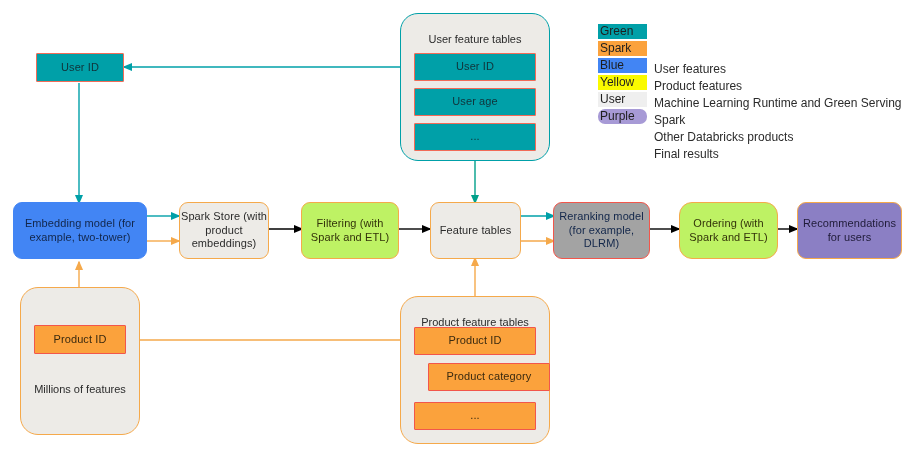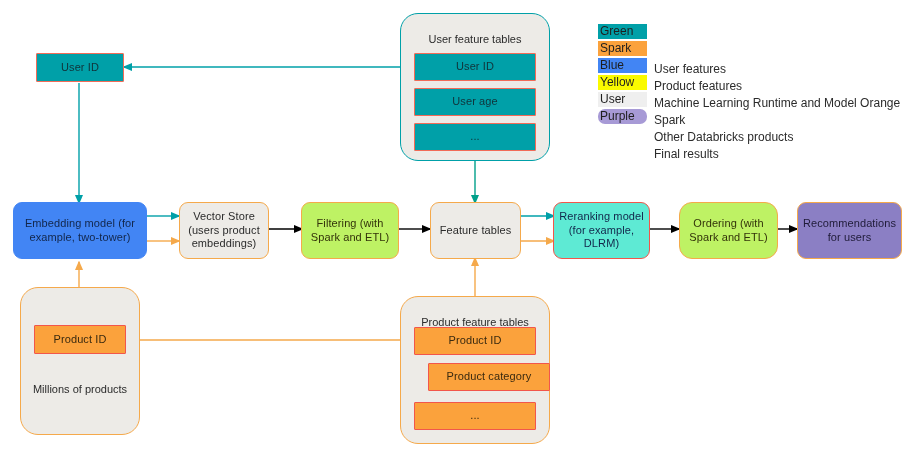--- a/index.html
+++ b/index.html
@@ -16,21 +16,21 @@
     display:flex;align-items:center;justify-content:center;text-align:center;
     font-size:11px;line-height:1.25;letter-spacing:.1px;
     padding:2px 0;z-index:3;
   }
   .rounded{border-radius:9px;}
   .sq{border-radius:1px;}
 
   
   .c-teal   {background:#00A0A8;border:1.6px solid #F26B57;color:#10333a;}
   .c-orange {background:#FBA23C;border:1.6px solid #F2564B;color:#3a2a10;}
-  .c-blue   {background:#5eead4;border:1.6px solid #F2564B;color:#12264a;}
+  .c-blue   {background:#a3a3a3;border:1.6px solid #F2564B;color:#12264a;}
   .c-blue-nb{background:#4285F4;border:1.6px solid #4285F4;color:#12264a;}
   .c-yellow {background:#bef264;border:1.6px solid #F5A94B;color:#33330a;}
   .c-gray   {background:#EDEBE7;border:1.6px solid #F5A94B;color:#2b2b2b;}
   .c-purple {background:#8B7FC4;border:1.6px solid #F5A94B;color:#1f1b38;}
 
   
   .panel{
     position:absolute;box-sizing:border-box;
     background:#EDEBE7;border-radius:18px;z-index:1;
   }
@@ -113,38 +113,38 @@
 
   <div class="panel teal-edge" style="left:400px;top:13px;width:150px;height:148px;">
     <div class="panel-title" style="top:19px;">User feature tables</div>
   </div>
 
   <div class="panel orange-edge" style="left:400px;top:296px;width:150px;height:148px;">
     <div class="panel-title" style="top:19px;">Product feature tables</div>
   </div>
 
   <div class="panel orange-edge" style="left:20px;top:287px;width:120px;height:148px;">
-    <div class="panel-note" style="top:95px;">Millions of products</div>
+    <div class="panel-note" style="top:95px;">Millions of features</div>
   </div>
 
   <div class="node sq c-teal" style="left:414px;top:53px;width:122px;height:28px;">User ID</div>
   <div class="node sq c-teal" style="left:414px;top:88px;width:122px;height:28px;">User age</div>
   <div class="node sq c-teal" style="left:414px;top:123px;width:122px;height:28px;">...</div>
 
   <div class="node sq c-orange" style="left:414px;top:327px;width:122px;height:28px;">Product ID</div>
   <div class="node sq c-orange" style="left:428px;top:363px;width:122px;height:28px;">Product category</div>
   <div class="node sq c-orange" style="left:414px;top:402px;width:122px;height:28px;">...</div>
 
   <div class="node sq c-orange" style="left:34px;top:325px;width:92px;height:29px;">Product ID</div>
 
   <div class="node sq c-teal" style="left:36px;top:53px;width:88px;height:29px;">User ID</div>
 
   <div class="node rounded c-blue-nb" style="left:13px;top:202px;width:134px;height:57px;">Embedding model (for example, two-tower)</div>
 
-  <div class="node rounded c-gray" style="left:179px;top:202px;width:90px;height:57px;">Vector Store (users product embeddings)</div>
+  <div class="node rounded c-gray" style="left:179px;top:202px;width:90px;height:57px;">Spark Store (with product embeddings)</div>
 
   <div class="node rounded c-yellow" style="left:301px;top:202px;width:98px;height:57px;">Filtering (with Spark and ETL)</div>
 
   <div class="node rounded c-gray" style="left:430px;top:202px;width:91px;height:57px;">Feature tables</div>
 
   <div class="node rounded c-blue" style="left:553px;top:202px;width:97px;height:57px;">Reranking model (for example, DLRM)</div>
 
   <div class="node rounded c-yellow" style="left:679px;top:202px;width:99px;height:57px;border-radius:13px;">Ordering (with Spark and ETL)</div>
 
   <div class="node rounded c-purple" style="left:797px;top:202px;width:105px;height:57px;">Recommendations for users</div>
@@ -153,21 +153,21 @@
     <div class="legend-row">
       <span class="legend-key k-green">Green</span>
       <span class="legend-desc">User features</span>
     </div>
     <div class="legend-row">
       <span class="legend-key k-orange">Spark</span>
       <span class="legend-desc">Product features</span>
     </div>
     <div class="legend-row">
       <span class="legend-key k-blue">Blue</span>
-      <span class="legend-desc">Machine Learning Runtime and Model Orange</span>
+      <span class="legend-desc">Machine Learning Runtime and Green Serving</span>
     </div>
     <div class="legend-row">
       <span class="legend-key k-yellow">Yellow</span>
       <span class="legend-desc">Spark</span>
     </div>
     <div class="legend-row">
       <span class="legend-key k-gray">User</span>
       <span class="legend-desc">Other Databricks products</span>
     </div>
     <div class="legend-row">

